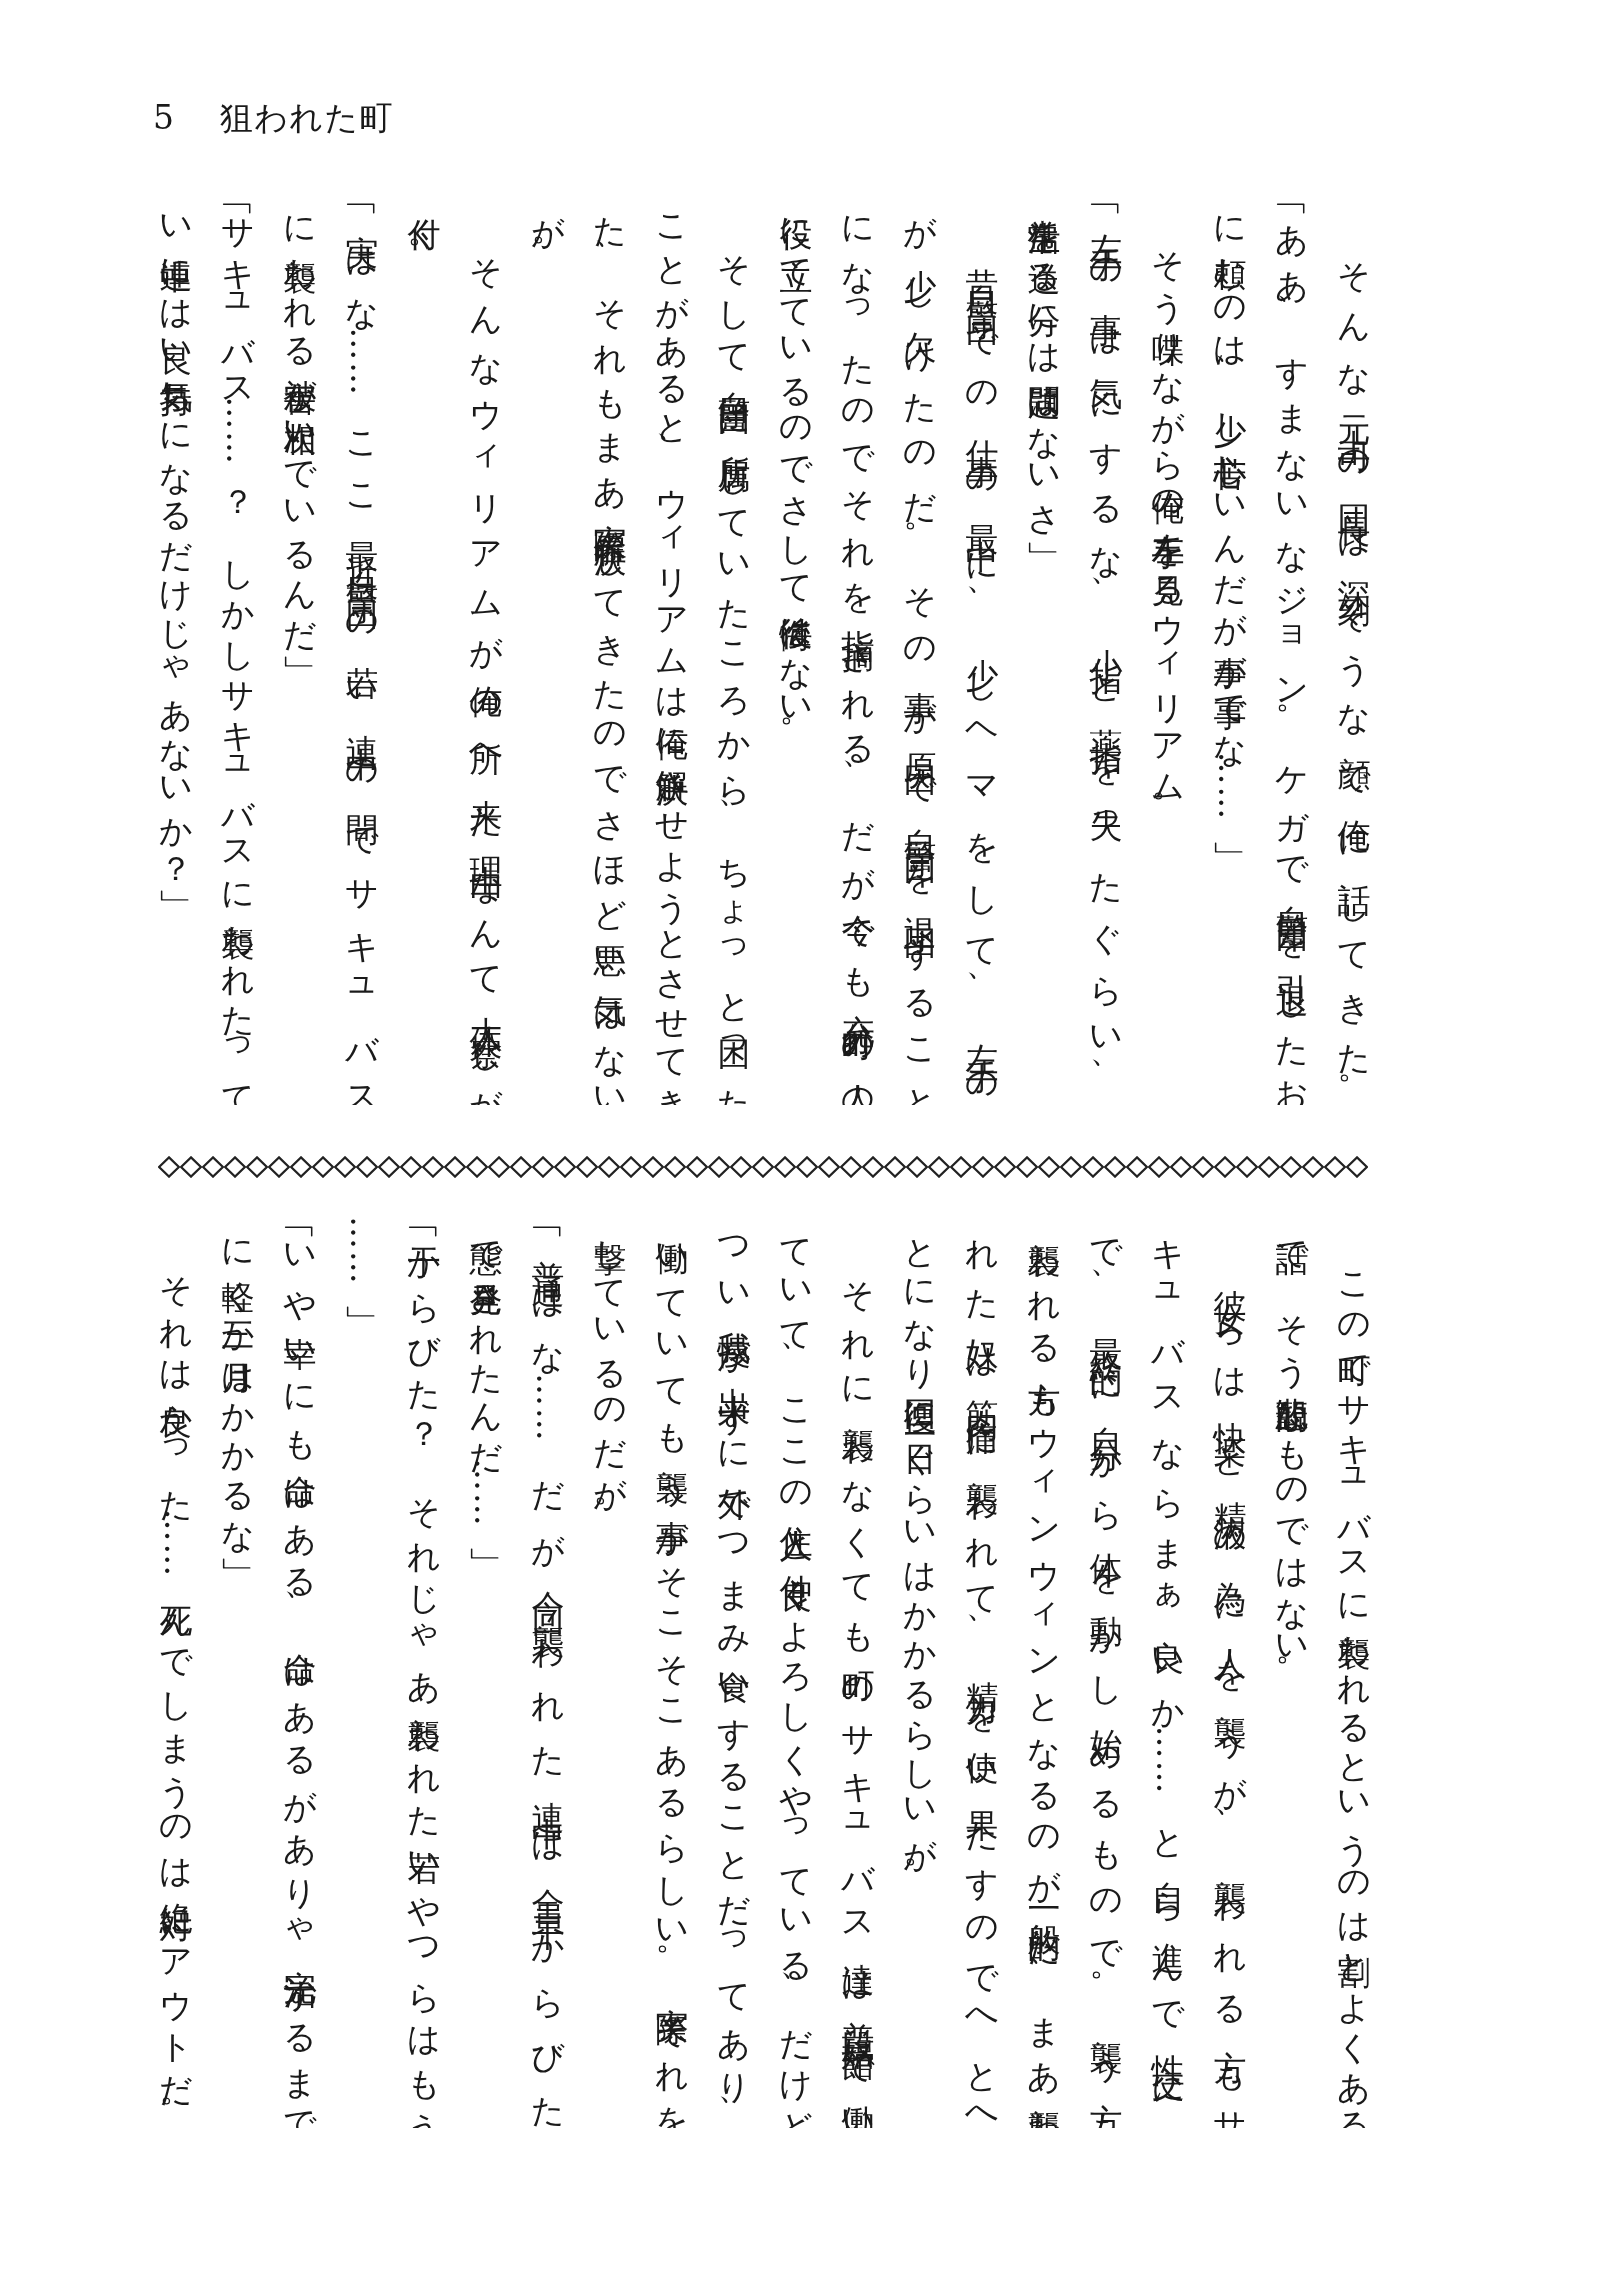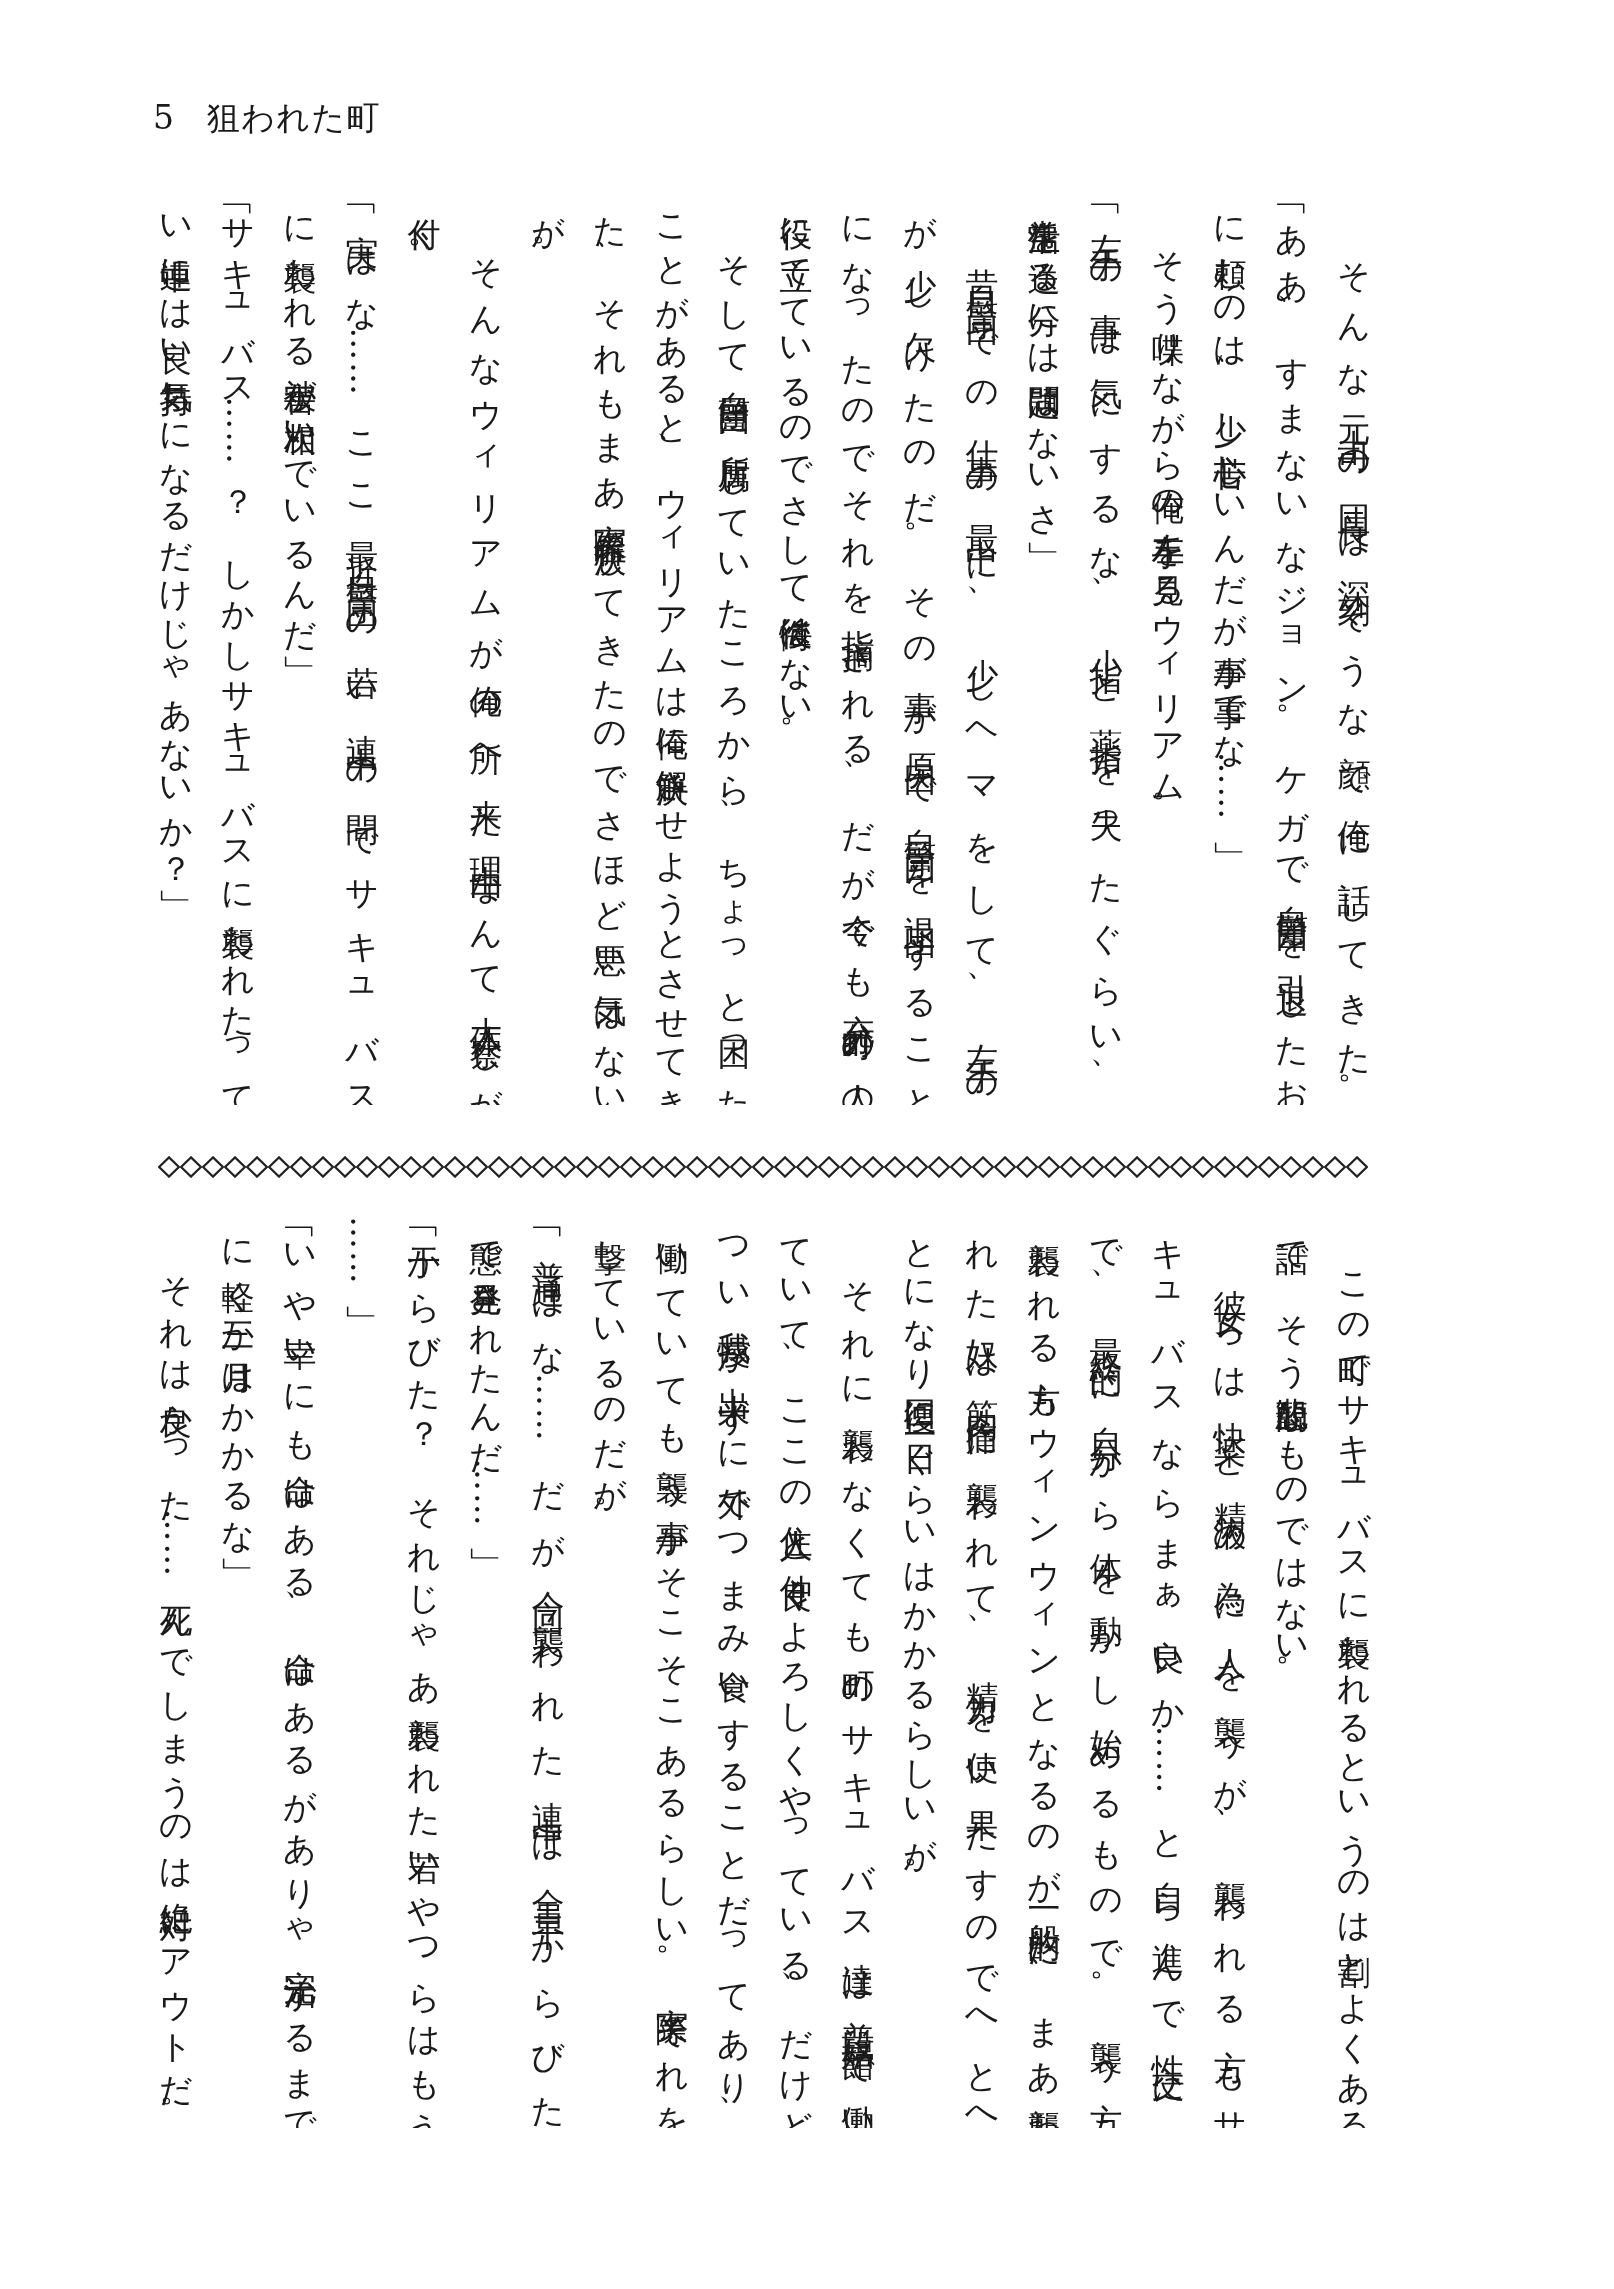--- a/index.html
+++ b/index.html
@@ -26,21 +26,21 @@
     .chapter-number,
     .chapter-title {
       position: absolute;
       top: 100px;
       height: 35px;
       line-height: 35px;
       font-size: 33px;
       white-space: nowrap;
     }
     .chapter-number { left: 153px; }
-    .chapter-title  { left: 207px; letter-spacing: 1.3px; }
+    .chapter-title  { left: 220px; letter-spacing: 1.3px; }
 
     
     .text-block {
       position: absolute;
       left: 145px;
       width: 1240px;
       height: 912px;
       writing-mode: vertical-rl;
       -webkit-writing-mode: vertical-rl;
       font-size: 33px;

